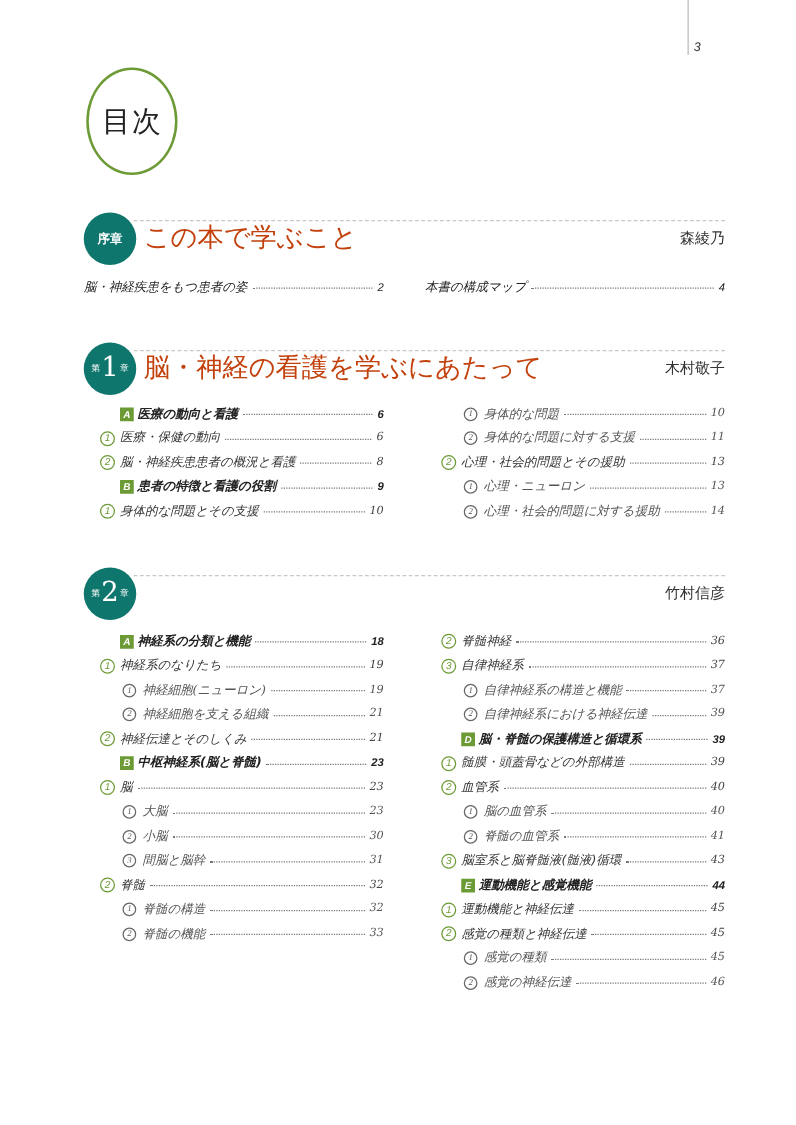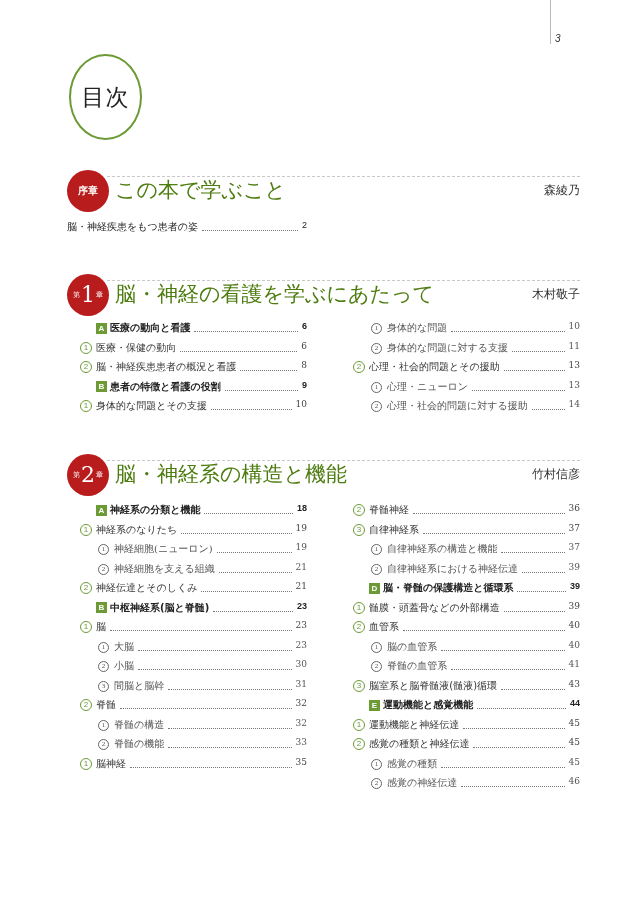--- a/index.html
+++ b/index.html
@@ -8,30 +8,30 @@
 
   .page-rule { position: absolute; left: 550px; top: 0; width: 1px; height: 44px; background: #bbb; }
   .page-num { position: absolute; left: 555px; top: 33px; font-size: 10px; font-style: italic; color: #333; font-family: "Liberation Sans", sans-serif; }
 
   .toc-badge { position: absolute; left: 69px; top: 54px; width: 73px; height: 86px; border: 2px solid #6c9a35; border-radius: 50%; display: flex; align-items: center; justify-content: center; }
   .toc-badge span { font-family: "DejaVu Serif", serif; font-size: 23px; color: #222; letter-spacing: 1px; }
 
   .chapter { position: absolute; left: 67px; width: 513px; }
   .ch-head { position: relative; height: 40px; }
   .ch-dots { position: absolute; left: 40px; right: 0; top: 8px; border-top: 1px dashed #c8c8c8; }
-  .ch-circle { position: absolute; left: 0; top: 2px; width: 42px; height: 42px; border-radius: 50%; background: #b91c1c; color: #fff; display: flex; align-items: center; justify-content: center; }
+  .ch-circle { position: absolute; left: 0; top: 2px; width: 42px; height: 42px; border-radius: 50%; background: #0f766e; color: #fff; display: flex; align-items: center; justify-content: center; }
   .ch-circle .pre { font-size: 10px; font-weight: bold; }
   .ch-circle .small { font-size: 7px; }
   .ch-circle .num { font-family: "DejaVu Serif", serif; font-size: 22px; margin: 0 1px; line-height: 1; }
-  .ch-title { position: absolute; left: 48px; top: 8px; font-size: 21px; color: #4d7c0f; white-space: nowrap; }
+  .ch-title { position: absolute; left: 48px; top: 8px; font-size: 21px; color: #c2410c; white-space: nowrap; }
   .ch-author { position: absolute; right: 0; top: 14px; font-size: 12px; color: #333; }
 
   .cols { position: absolute; left: 0; width: 513px; display: flex; justify-content: space-between; }
   .col { width: 240px; }
-  .row { display: flex; height: 19.5px; font-size: 10px; white-space: nowrap; }
+  .row { display: flex; align-items: center; height: 19.5px; font-size: 10px; white-space: nowrap; font-style: italic; }
   .row .label { flex: 0 0 auto; }
   .row .leader { flex: 1 1 auto; border-bottom: 1.5px dotted #777; margin: 0 4px; height: 1px; align-self: center; position: relative; top: 1px; }
   .row .pg { flex: 0 0 auto; font-size: 9px; }
 
   .lv1 .label { font-weight: bold; color: #222; padding-left: 29px; }
   .lv1 .pg { font-weight: bold; font-family: "Liberation Sans", sans-serif; }
   .lv2 { padding-left: 13px; }
   .lv2 .label { color: #333; }
   .lv2 .pg { font-family: "DejaVu Serif", serif; color: #444; }
   .lv3 { padding-left: 31px; }
@@ -64,20 +64,27 @@
     <div class="ch-author">森綾乃</div>
   </div>
   <div class="cols" style="top:52px;">
     <div class="col">
         <div class="row lv0">
           <span class="label"><span>脳・神経疾患をもつ患者の姿</span></span>
           <span class="leader"></span>
           <span class="pg">2</span>
         </div>
       </div>
+    <div class="col">
+        <div class="row lv0">
+          <span class="label"><span>本書の構成マップ</span></span>
+          <span class="leader"></span>
+          <span class="pg">4</span>
+        </div>
+      </div>
   </div>
 </div>
 
 <div class="chapter" id="ch1" style="top:272px;">
   <div class="ch-head">
     <div class="ch-dots"></div>
     <div class="ch-circle">
       <span class="small">第</span>
       <span class="num">1</span>
       <span class="small">章</span>
@@ -144,21 +151,20 @@
 </div>
 
 <div class="chapter" id="ch2" style="top:452px;">
   <div class="ch-head">
     <div class="ch-dots"></div>
     <div class="ch-circle">
       <span class="small">第</span>
       <span class="num">2</span>
       <span class="small">章</span>
     </div>
-    <div class="ch-title">脳・神経系の構造と機能</div>
     <div class="ch-author">竹村信彦</div>
   </div>
   <div class="cols" style="top:51px;">
     <div class="col">
         <div class="row lv1">
           <span class="label"><span class="sq">A</span><span>神経系の分類と機能</span></span>
           <span class="leader"></span>
           <span class="pg">18</span>
         </div>
         <div class="row lv2">
@@ -214,25 +220,20 @@
         <div class="row lv3">
           <span class="label"><span class="circ-g">1</span><span>脊髄の構造</span></span>
           <span class="leader"></span>
           <span class="pg">32</span>
         </div>
         <div class="row lv3">
           <span class="label"><span class="circ-g">2</span><span>脊髄の機能</span></span>
           <span class="leader"></span>
           <span class="pg">33</span>
         </div>
-        <div class="row lv2">
-          <span class="label"><span class="circ">1</span><span>脳神経</span></span>
-          <span class="leader"></span>
-          <span class="pg">35</span>
-        </div>
       </div>
     <div class="col">
         <div class="row lv2">
           <span class="label"><span class="circ">2</span><span>脊髄神経</span></span>
           <span class="leader"></span>
           <span class="pg">36</span>
         </div>
         <div class="row lv2">
           <span class="label"><span class="circ">3</span><span>自律神経系</span></span>
           <span class="leader"></span>

